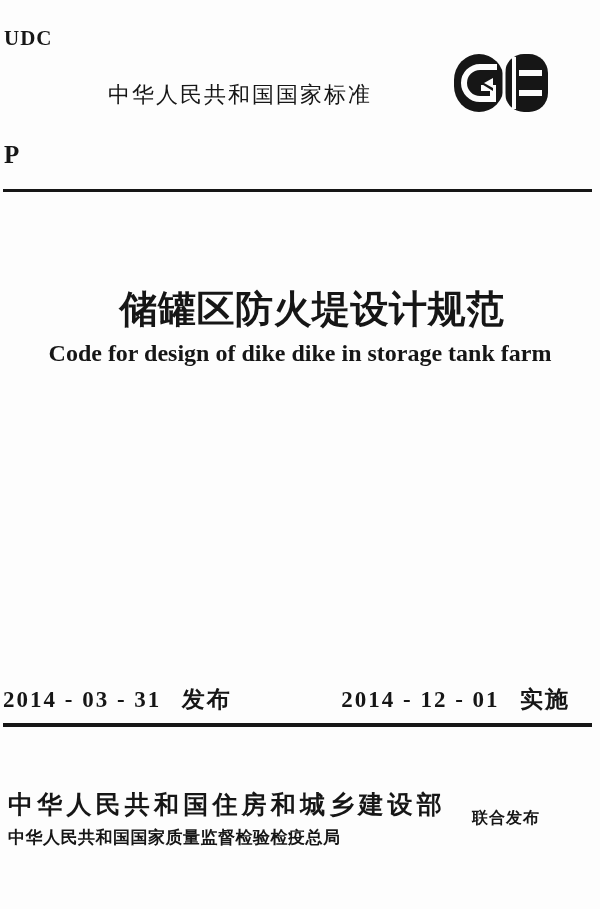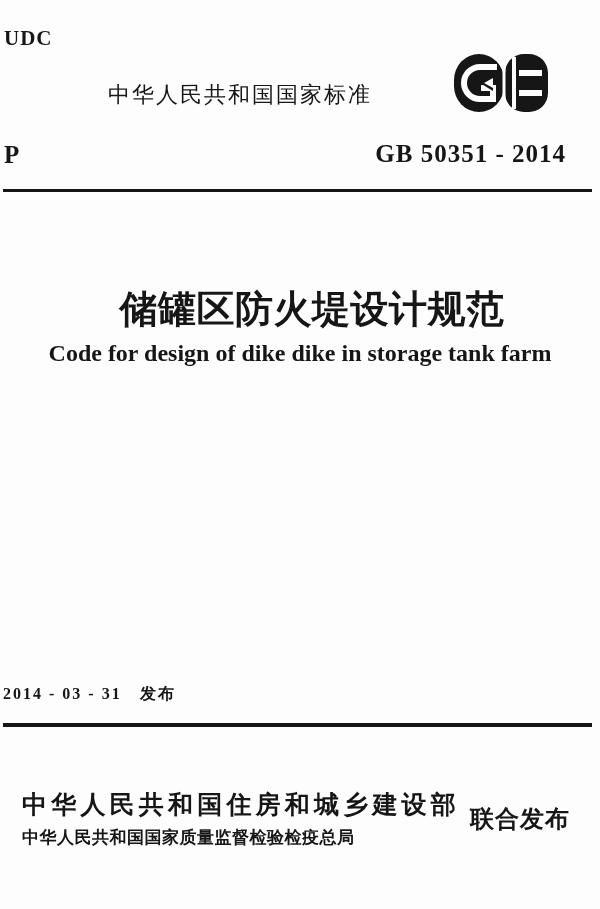--- a/index.html
+++ b/index.html
@@ -52,44 +52,44 @@
     position:absolute;left:0;width:100%;top:340px;margin:0;
     text-align:center;
     font-family:"Liberation Serif",serif;
     font-weight:600;font-size:24px;
     white-space:nowrap;
   }
 
   .dates{
     position:absolute;left:3px;right:30px;top:684px;
     display:flex;justify-content:space-between;align-items:baseline;
-    font-weight:bold;font-size:16px;
+    font-weight:bold;font-size:23px;
   }
   .date-num{
     font-family:"Liberation Serif",serif;
     letter-spacing:2px;white-space:nowrap;
   }
   .date-label{
     margin-left:14px;letter-spacing:2px;white-space:nowrap;
   }
 
   .publishers{
     position:absolute;left:8px;top:788px;right:24px;
     display:flex;align-items:center;
   }
-  .pub-col{display:flex;flex-direction:column;margin-left:14px;}
+  .pub-col{display:flex;flex-direction:column;}
   .pub-line-1{
     font-size:25px;font-weight:bold;letter-spacing:4.2px;white-space:nowrap;
   }
   .pub-line-2{
     font-size:17px;font-weight:bold;letter-spacing:0.5px;white-space:nowrap;
     margin-top:5px;
   }
   .joint{
-    font-size:24px;font-weight:bold;margin-left:10px;letter-spacing:1px;
+    font-size:16px;font-weight:bold;margin-left:26px;letter-spacing:1px;
     white-space:nowrap;
   }
 </style>
 </head>
 <body>
 
 <div class="page">
 
   <div class="udc">UDC</div>
 
@@ -109,31 +109,34 @@
     <path d="M31 33 L40 28 V38 Z" fill="#fdfdfd"></path>
 
     <rect x="59" y="7" width="4" height="52" fill="#fdfdfd"></rect>
 
     <path d="M66 23 H89" stroke="#fdfdfd" stroke-width="6"></path>
     <path d="M66 43 H89" stroke="#fdfdfd" stroke-width="6"></path>
   </svg>
 
   <div class="p-code">P</div>
 
-  <div class="std-number">GB 50351 - 2014</div>
 
   <div class="rule rule-top"></div>
 
   <h1 class="title-zh">储罐区防火堤设计规范</h1>
   <h2 class="title-en">Code for design of dike dike in storage tank farm</h2>
 
   <div class="dates">
     <div class="date-left">
       <span class="date-num">2014 - 03 - 31</span>
       <span class="date-label">发布</span>
+    </div>
+    <div class="date-right">
+      <span class="date-num">2014 - 12 - 01</span>
+      <span class="date-label">实施</span>
     </div>
   </div>
 
   <div class="rule rule-bottom"></div>
 
   <div class="publishers">
     <div class="pub-col">
       <div class="pub-line-1">中华人民共和国住房和城乡建设部</div>
       <div class="pub-line-2">中华人民共和国国家质量监督检验检疫总局</div>
     </div>

